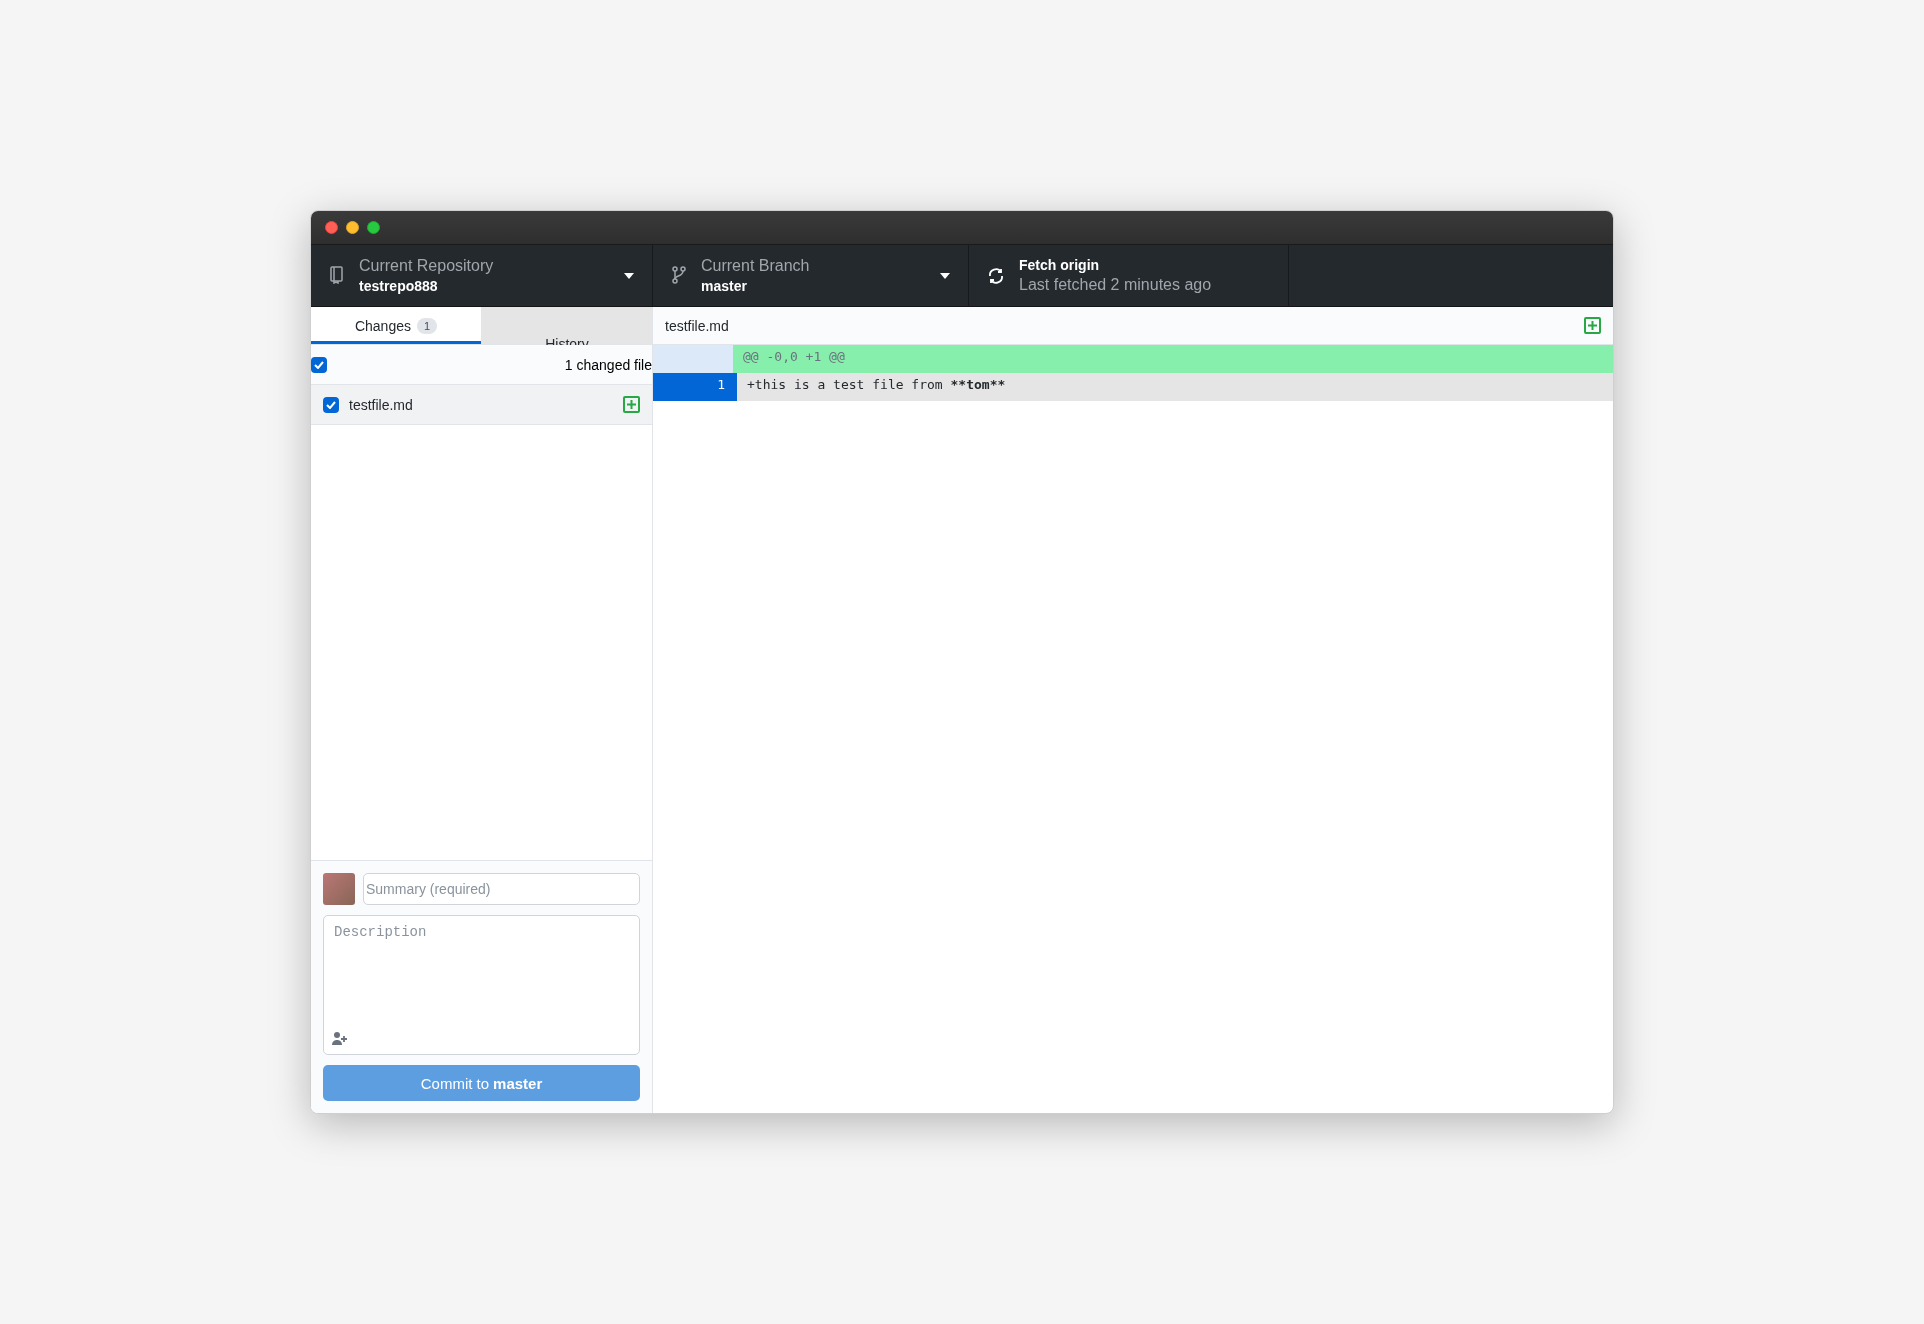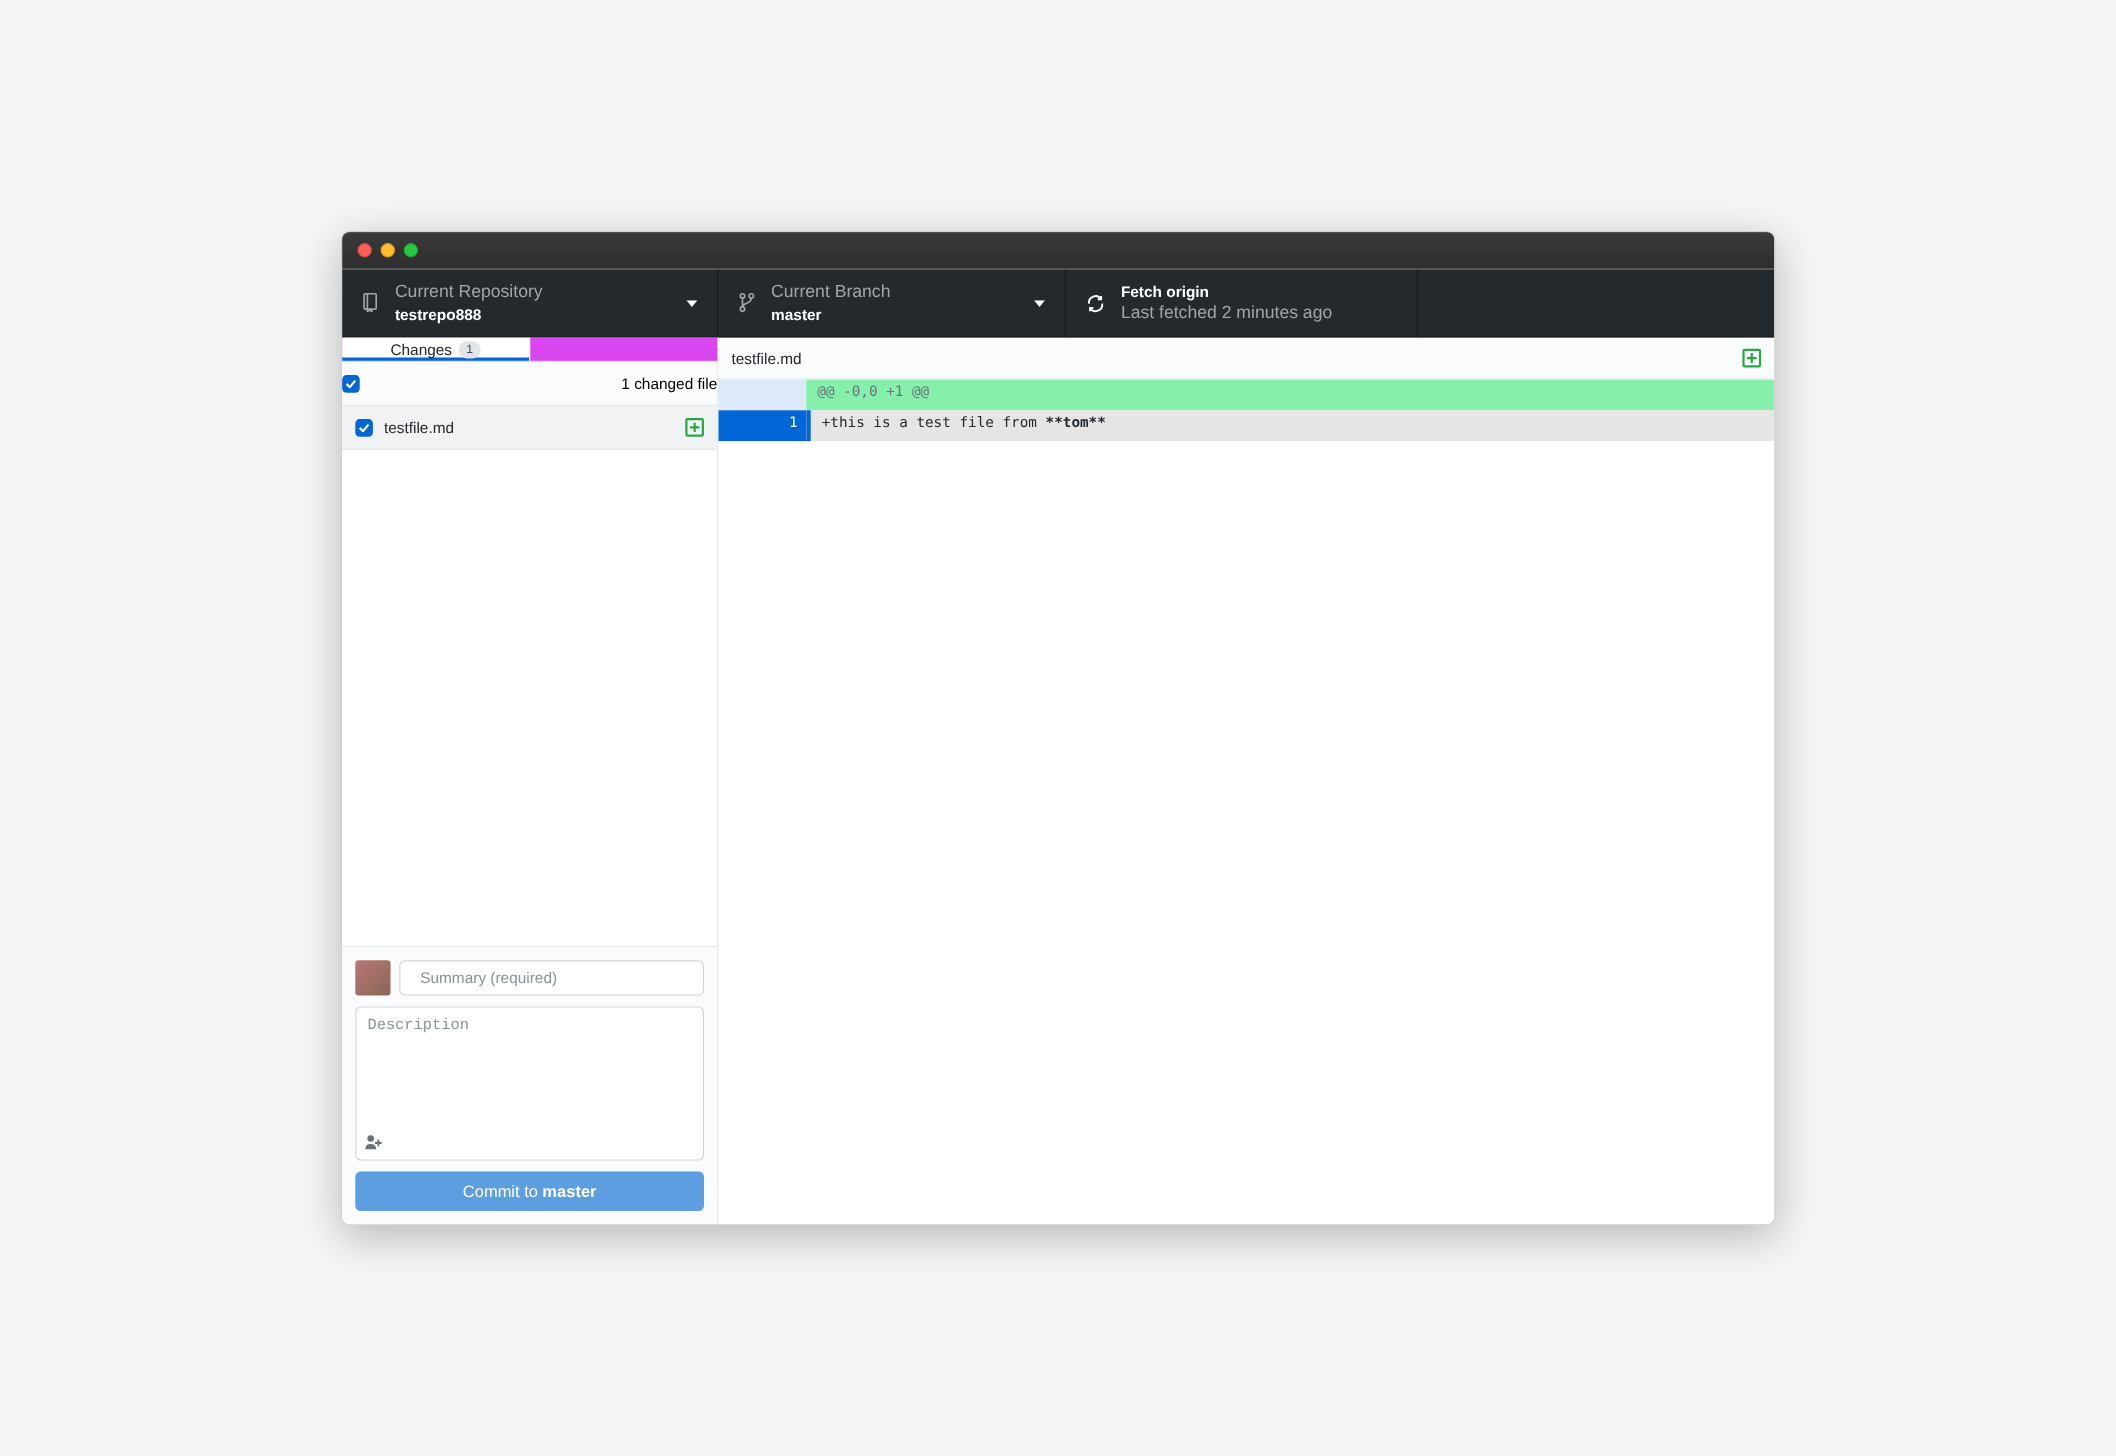--- a/index.html
+++ b/index.html
@@ -68,23 +68,23 @@
   }
   .sidebar {
     width:342px;
     border-right:1px solid #e1e4e8;
     display:flex;
     flex-direction:column;
     background:#fff;
   }
   .tabs {
     display:flex;
-    height:22px;
+    height:38px;
     border-bottom:1px solid #e1e4e8;
-    background:#d946ef;
+    background:#e5e5e5;
   }
   .tab {
     flex:1;
     display:flex;
     align-items:center;
     justify-content:center;
     gap:6px;
     cursor:pointer;
     font-size:14px;
     color:#24292e;
@@ -147,21 +147,21 @@
     gap:10px;
   }
   .cf-row{display:flex;gap:8px;align-items:flex-start;}
   .avatar{
     width:32px;height:32px;border-radius:3px;background:#c09070;
     background:linear-gradient(135deg,#b77,#865);
     flex:none;
   }
   .summary-input{
     flex:1;height:32px;border:1px solid #d1d5da;border-radius:5px;
-    padding:0 18px;font-size:14px;background:#fff;color:#24292e;
+    padding:0 2px;font-size:14px;background:#fff;color:#24292e;
   }
   .desc-area{
     position:relative;
     border:1px solid #d1d5da;border-radius:5px;background:#fff;
     height:140px;
   }
   .desc-area textarea{
     width:100%;height:100%;border:none;resize:none;background:transparent;
     padding:8px 10px;font-size:14px;color:#24292e;font-family:Liberation Mono, monospace;outline:none;
   }

